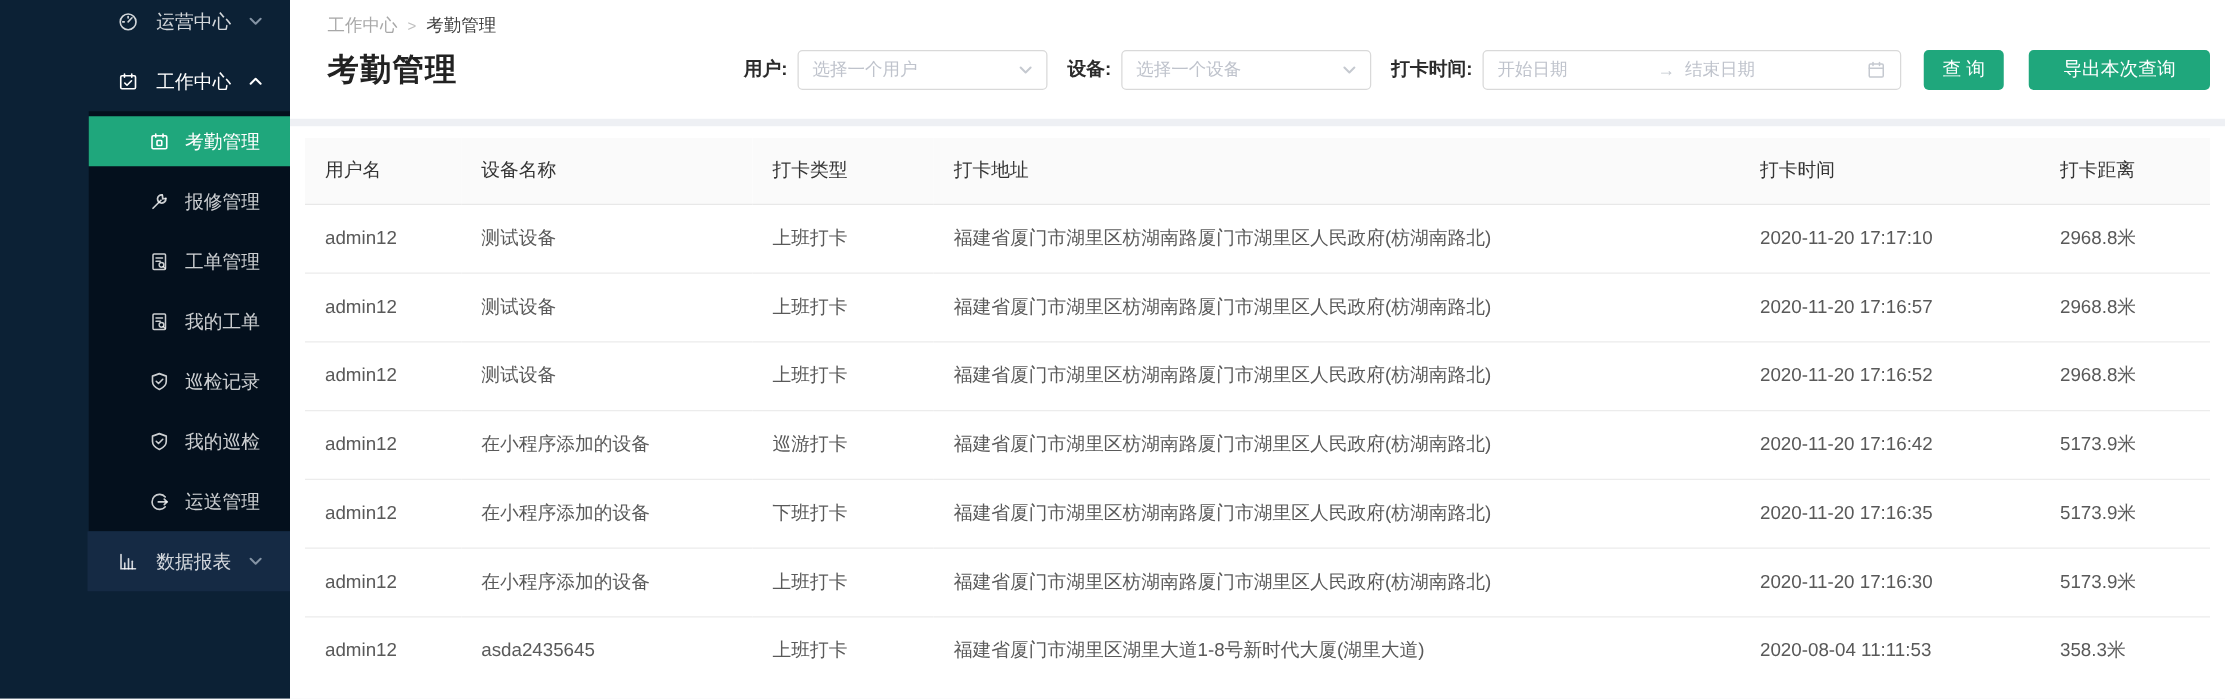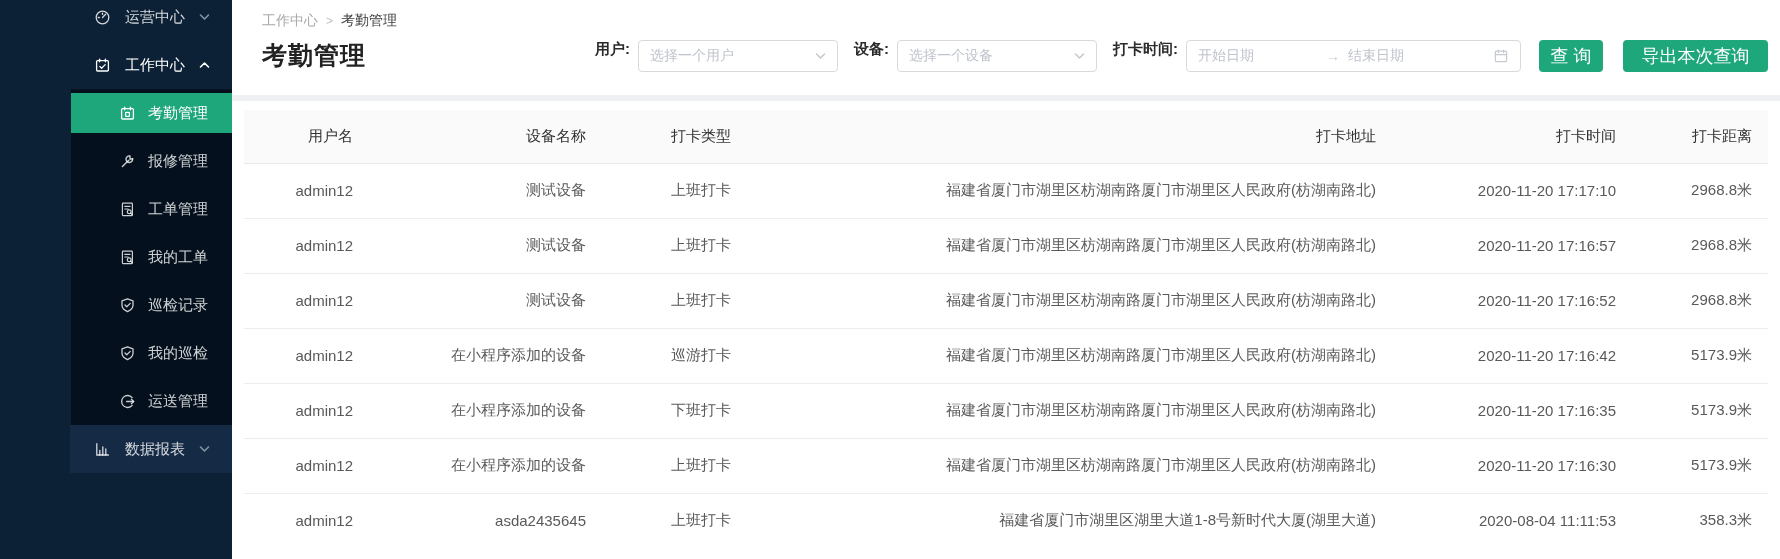--- a/index.html
+++ b/index.html
@@ -25,42 +25,42 @@
 
   
   .main { flex:1; display:flex; flex-direction:column; background:#eef0f4; min-width:0; }
   .page-header { background:#fff; height:95px; padding:0 12px 0 30px; flex:0 0 95px; }
   .breadcrumb { padding-top:12px; font-size:14px; color:#a8a8a8; display:flex; align-items:center; }
   .breadcrumb .sep { margin:0 8px; color:#c0c0c0; font-size:12px; }
   .breadcrumb .current { color:#404040; }
   .header-row { display:flex; align-items:center; justify-content:space-between; margin-top:9px; }
   .page-title { font-size:25px; font-weight:bold; color:#222; letter-spacing:1px; }
 
-  .filters { display:flex; align-items:flex-start; }
+  .filters { display:flex; align-items:center; }
   .f-label { font-weight:bold; color:#2b2b2b; font-size:15px; margin-right:8px; white-space:nowrap; }
   .select, .range { height:32px; border:1px solid #d9d9d9; border-radius:4px; background:#fff;
                     display:flex; align-items:center; padding:0 11px; font-size:14px; color:#bfc3cc; }
   .select { width:200px; margin-right:16px; cursor:pointer; }
   .select .arrow { margin-left:auto; display:flex; color:#c5c9d0; }
   .range { width:335px; margin-right:18px; gap:8px; cursor:pointer; }
   .range .ph { white-space:nowrap; }
   .range .ph.start { width:120px; }
   .range .ph.end { flex:1; }
   .range .to-arrow { color:#c5c9d0; font-size:14px; }
   .range .cal { margin-left:auto; display:flex; color:#c5c9d0; }
   .btn { height:32px; border:none; border-radius:4px; background:var(--accent,#1fa77c); color:#fff;
-         font-size:18px; display:flex; align-items:center; justify-content:center; cursor:pointer;
+         font-size:15px; display:flex; align-items:center; justify-content:center; cursor:pointer;
          font-family:inherit; white-space:nowrap; }
   .btn-search { width:64px; margin-right:20px; }
   .btn-export { width:145px; }
 
   .content { flex:1; padding-top:6px; min-height:0; }
   .card { background:#fff; height:100%; padding:9px 12px 0 12px; }
   table { width:100%; border-collapse:collapse; table-layout:fixed; font-size:15px; color:#595959; }
-  th, td { text-align:right; padding:0 16px; overflow:hidden; white-space:nowrap; text-overflow:ellipsis; font-weight:normal; }
+  th, td { text-align:left; padding:0 16px; overflow:hidden; white-space:nowrap; text-overflow:ellipsis; font-weight:normal; }
   thead th { background:#fafafa; height:53px; color:#333; border-bottom:1px solid #e8e8e8; }
   tbody td { height:55px; }
   tbody tr + tr td { border-top:1px solid #ececec; }
 
   svg { display:block; }
 </style>
 </head>
 <body>
 
 <svg width="0" height="0" style="position:absolute">

